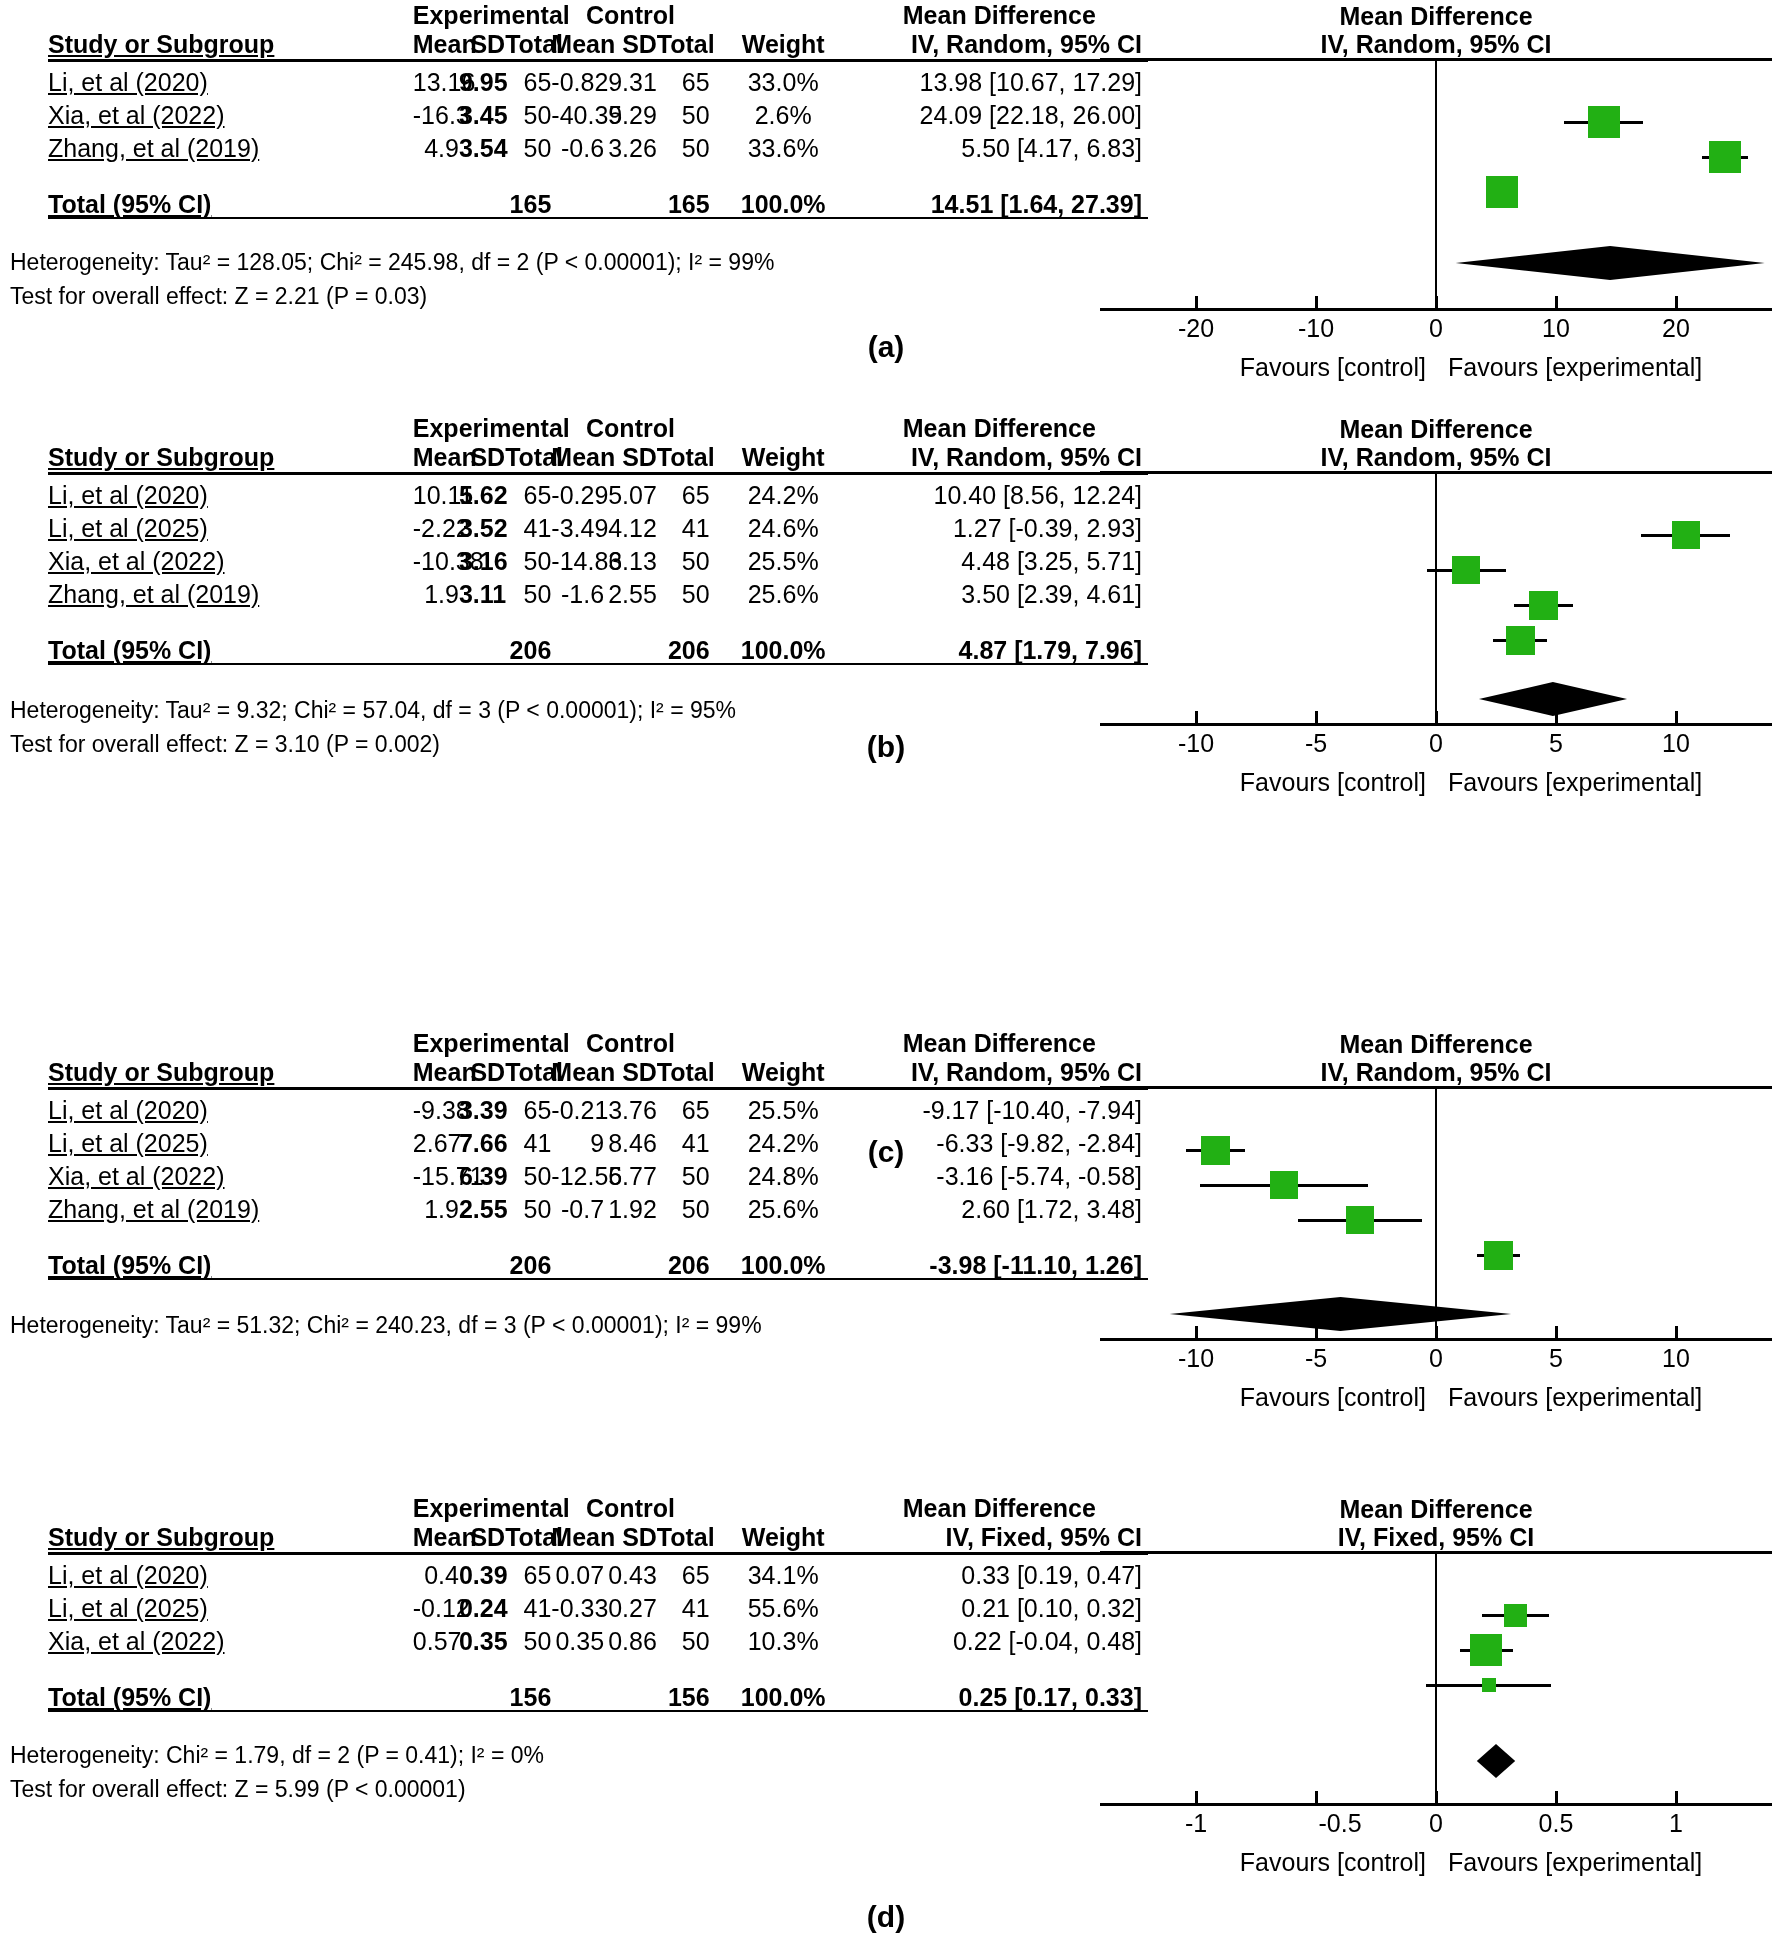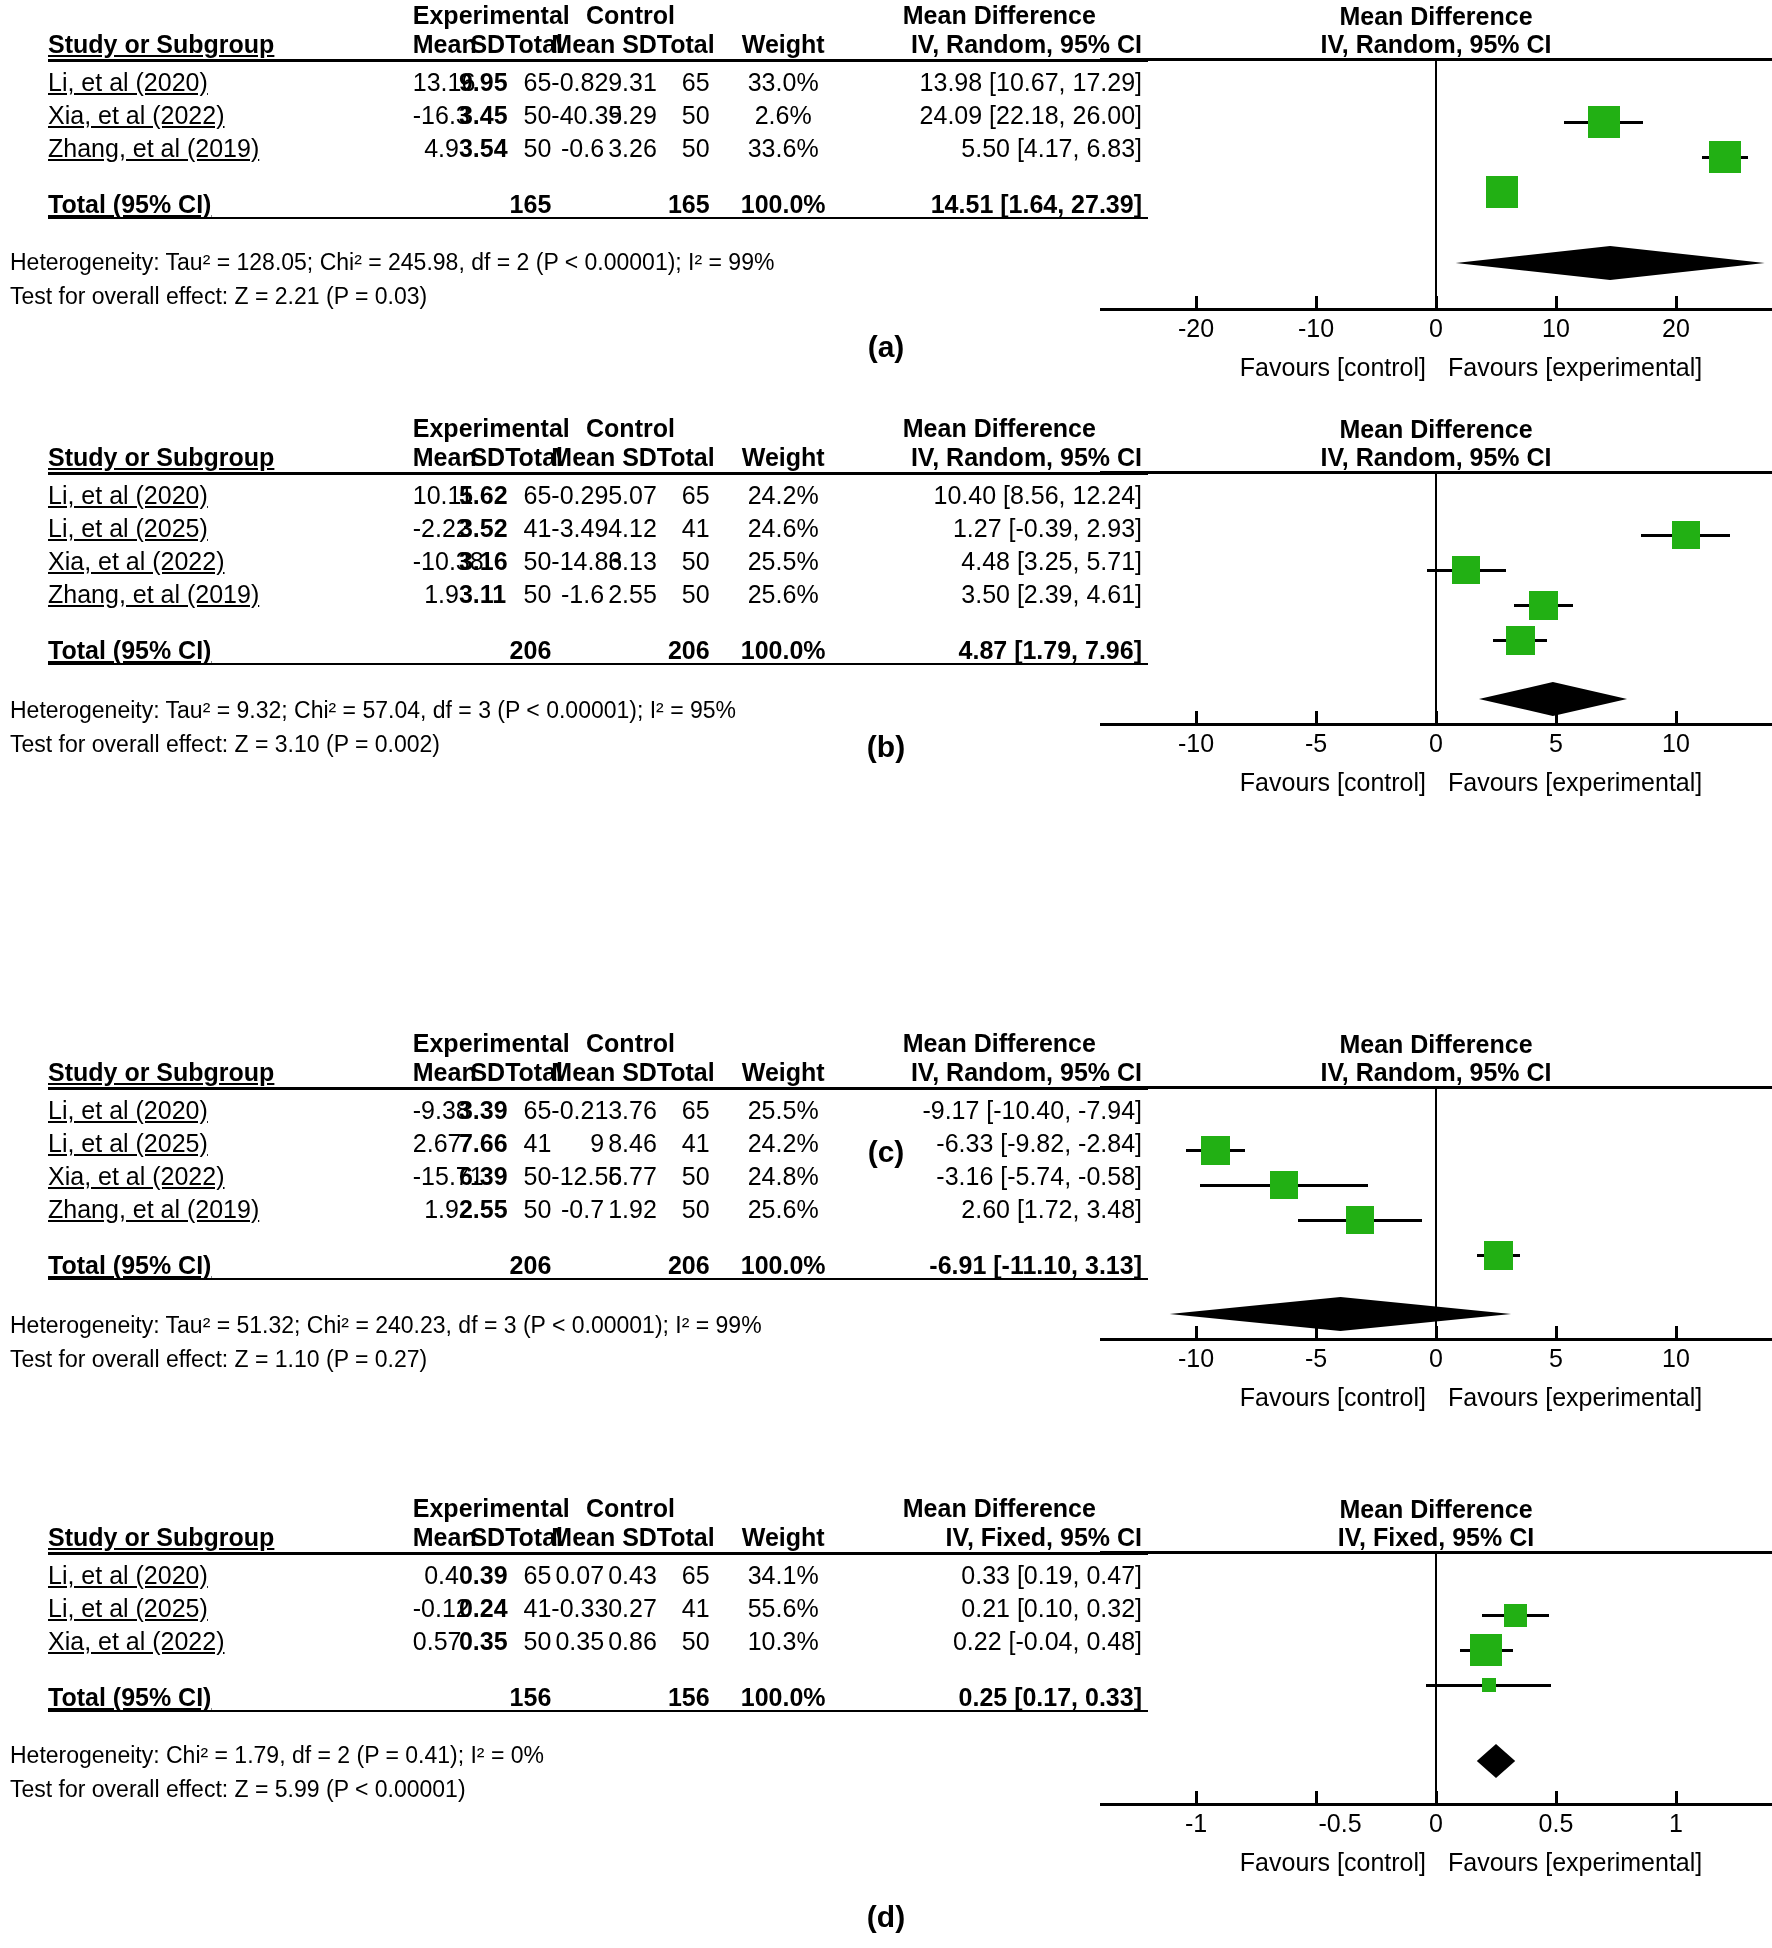--- a/index.html
+++ b/index.html
@@ -451,38 +451,37 @@
           </tr>
           <tr class="totalrow">
             <td class="c-study">Total (95% CI)</td>
             <td class="c-mean"></td>
             <td class="c-sd"></td>
             <td class="c-total">206</td>
             <td class="c-mean2"></td>
             <td class="c-sd2"></td>
             <td class="c-total2">206</td>
             <td class="c-weight">100.0%</td>
-            <td class="c-iv">-6.91 [-11.10, 3.13]</td>
+            <td class="c-iv">-3.98 [-11.10, 1.26]</td>
           </tr>
           <tr class="rule2">
             <td></td>
             <td></td>
             <td></td>
             <td></td>
             <td></td>
             <td></td>
             <td></td>
             <td></td>
             <td></td>
           </tr>
         </tbody>
       </table>
       <div class="notes" style="position: absolute; left: 8px; top: 275px;">
         <div>Heterogeneity: Tau² = 51.32; Chi² = 240.23, df = 3 (P &lt; 0.00001); I² = 99%</div>
-        <div>Test for overall effect: Z = 1.10 (P = 0.27)</div>
       </div>
       <div class="plotwrap">
         <div class="plot-title">
           <div>Mean Difference</div>
           <div>IV, Random, 95% CI</div>
         </div>
         <div class="plotarea" style="height: 362px;">
           <div class="topline" style="top: 0px;"></div>
           <div class="zeroline" style="left: 335px; top: 0px; height: 252px;"></div>
           <div class="ci" style="left: 86.4px; width: 59.04px; top: 63px;"></div>

